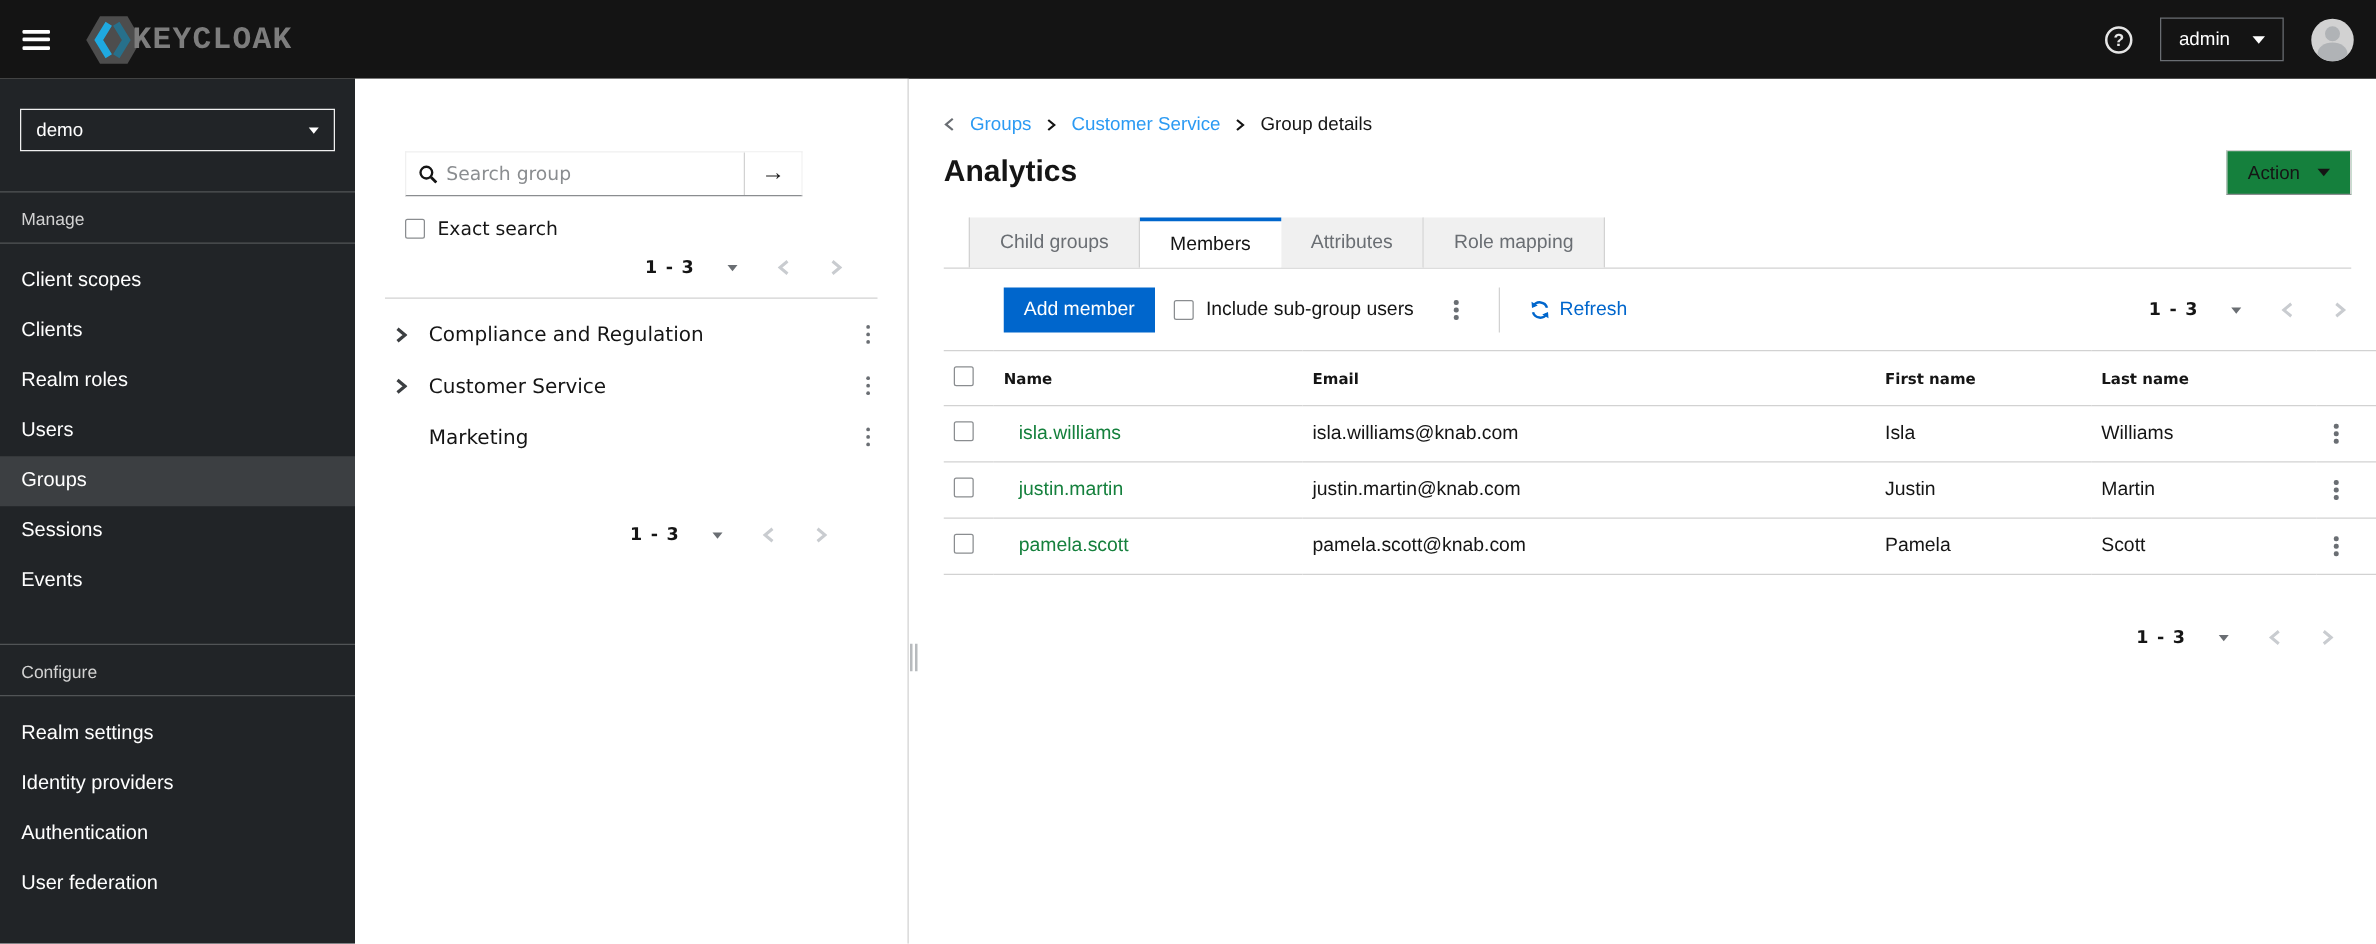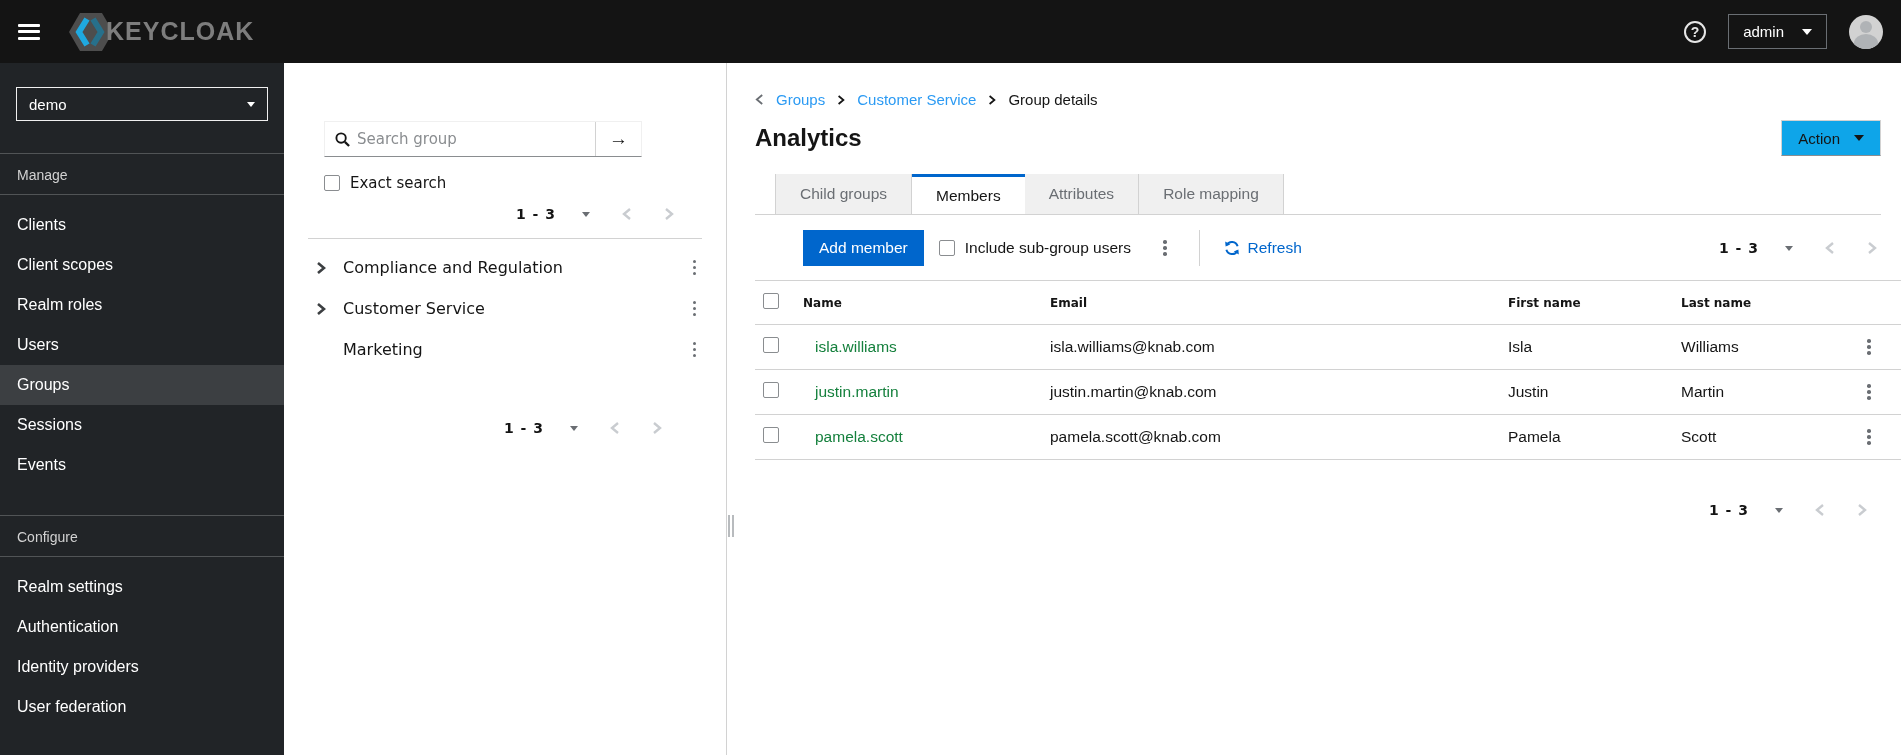--- a/index.html
+++ b/index.html
@@ -4,21 +4,21 @@
 <style>
   * { margin:0; padding:0; box-sizing:border-box; }
   html,body { width:1901px; height:755px; overflow:hidden; background:#fff;
     font-family:"Liberation Sans", sans-serif; color:#151515; }
 
   
   .topbar { height:63px; background:#141414; display:flex; align-items:center; padding:0 18px; }
   .hamburger { width:22px; height:16px; display:flex; flex-direction:column; justify-content:space-between; cursor:pointer; margin-right:28px; }
   .hamburger span { display:block; height:3px; background:#fff; border-radius:1px; }
   .brand { display:flex; align-items:center; gap:0; }
-  .brand-text { font-family:Liberation Sans, sans-serif; font-weight:bold; font-size:25px; letter-spacing:1px; color:#7d7d7d; margin-left:-8px; }
+  .brand-text { font-family:Liberation Mono, monospace; font-weight:bold; font-size:25px; letter-spacing:1px; color:#7d7d7d; margin-left:-8px; }
   .topbar-right { margin-left:auto; display:flex; align-items:center; gap:22px; }
   .help-icon { width:22px; height:22px; border:2px solid #e6e6e6; border-radius:50%; color:#e6e6e6; font-size:14px; font-weight:bold; display:flex; align-items:center; justify-content:center; cursor:pointer; }
   .user-dd { display:flex; align-items:center; gap:18px; border:1px solid #6a6e73; padding:8px 14px; color:#fff; font-size:15px; cursor:pointer; }
   .avatar { width:34px; height:34px; border-radius:50%; background:#d2d2d2; position:relative; overflow:hidden; cursor:pointer; }
   .avatar::before { content:""; position:absolute; top:6px; left:11px; width:12px; height:12px; border-radius:50%; background:#b0b3b6; }
   .avatar::after { content:""; position:absolute; top:19px; left:5px; width:24px; height:18px; border-radius:50% 50% 0 0; background:#b0b3b6; }
 
   .caret { width:0; height:0; border-left:5px solid transparent; border-right:5px solid transparent; border-top:6px solid currentColor; display:inline-block; }
   .caret.sm { border-left-width:4px; border-right-width:4px; border-top-width:5px; }
 
@@ -64,21 +64,21 @@
 
   
   .content { flex:1; display:flex; flex-direction:column; padding:0 20px; min-width:0; }
   .breadcrumb { margin-top:28px; display:flex; align-items:center; gap:12px; font-size:15px; }
   .crumb-back { color:#6a6e73; cursor:pointer; display:flex; }
   .crumb-link { color:#2b9af3; text-decoration:none; cursor:pointer; }
   .crumb-sep { color:#151515; display:flex; }
   .crumb-current { color:#151515; }
   .header-row { margin-top:12px; display:flex; align-items:center; justify-content:space-between; }
   .page-title { font-size:24px; font-weight:600; }
-  .action-btn { height:36px; background:#0ea5e9; border:1px solid #d2d2d2; border-bottom-color:#8a8d90; padding:0 16px; font-size:15px; display:flex; align-items:center; gap:14px; cursor:pointer; color:#151515; }
+  .action-btn { height:36px; background:#15803d; border:1px solid #d2d2d2; border-bottom-color:#8a8d90; padding:0 16px; font-size:15px; display:flex; align-items:center; gap:14px; cursor:pointer; color:#151515; }
 
   .tabs { margin-top:18px; display:flex; border-bottom:1px solid #d2d2d2; padding-left:20px; }
   .tab { height:40px; padding:0 24px; display:flex; align-items:center; font-size:15.5px; background:#f0f0f0; color:#6a6e73; border-right:1px solid #d2d2d2; cursor:pointer; }
   .tab:first-child { border-left:1px solid #d2d2d2; }
   .tab.active { background:#fff; color:#151515; border-top:3px solid #0066cc; border-right:0; border-left:0; margin-bottom:-1px; padding-top:0; position:relative; }
   .tab.active + .tab { border-left:0; }
 
   .toolbar { margin-top:15px; display:flex; align-items:center;padding-left:48px; }
   .btn-primary { height:36px; background:#0066cc; color:#fff; border:0; padding:0 16px; font-size:15.5px; cursor:pointer; }
   .include-row { display:flex; align-items:center; gap:10px; margin-left:15px; font-size:15.5px;text-align:right; }
@@ -129,34 +129,34 @@
 <div class="app">
 
   <nav class="sidebar">
     <div class="realm-select">
       <span>demo</span>
       <span class="caret sm" style="color:#fff"></span>
     </div>
     <hr class="side-divider">
     <div class="nav-section-label">Manage</div>
     <ul class="nav-list">
+      <li class="nav-item">Client scopes</li>
       <li class="nav-item">Clients</li>
-      <li class="nav-item">Client scopes</li>
       <li class="nav-item">Realm roles</li>
       <li class="nav-item">Users</li>
       <li class="nav-item selected">Groups</li>
       <li class="nav-item">Sessions</li>
       <li class="nav-item">Events</li>
     </ul>
     <hr class="side-divider2">
     <div class="nav-section-label">Configure</div>
     <ul class="nav-list">
       <li class="nav-item">Realm settings</li>
+      <li class="nav-item">Identity providers</li>
       <li class="nav-item">Authentication</li>
-      <li class="nav-item">Identity providers</li>
       <li class="nav-item">User federation</li>
     </ul>
   </nav>
 
   <section class="tree-panel">
     <div class="search-row">
       <div class="search-box">
         <svg width="15" height="15" viewBox="0 0 16 16">
             <circle cx="6.5" cy="6.5" r="5" fill="none" stroke="#151515" stroke-width="2"></circle>
             <line x1="10.5" y1="10.5" x2="15" y2="15" stroke="#151515" stroke-width="2.4"></line>

